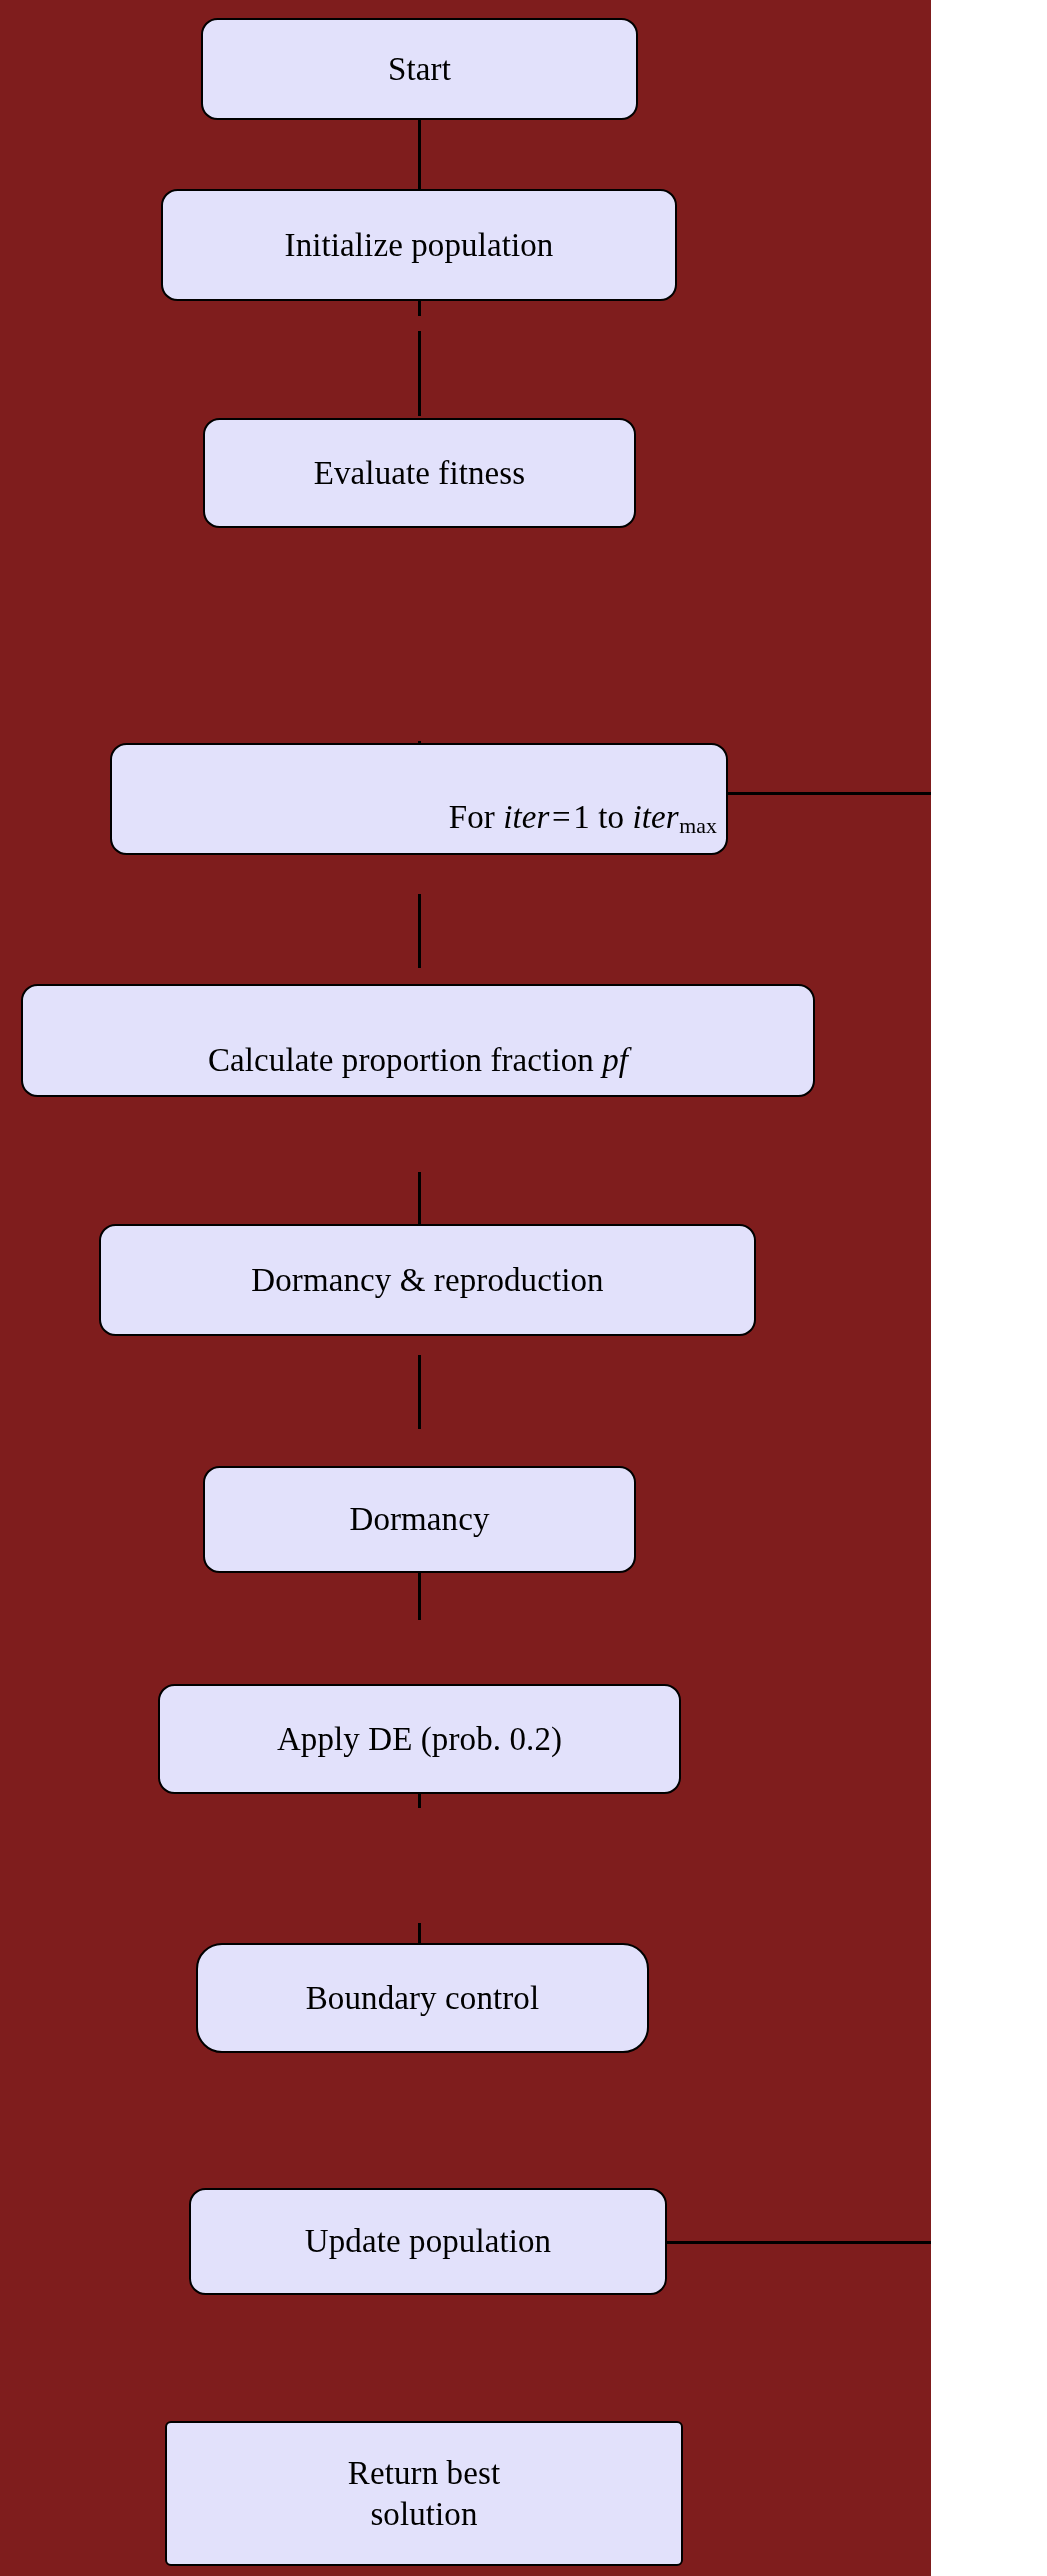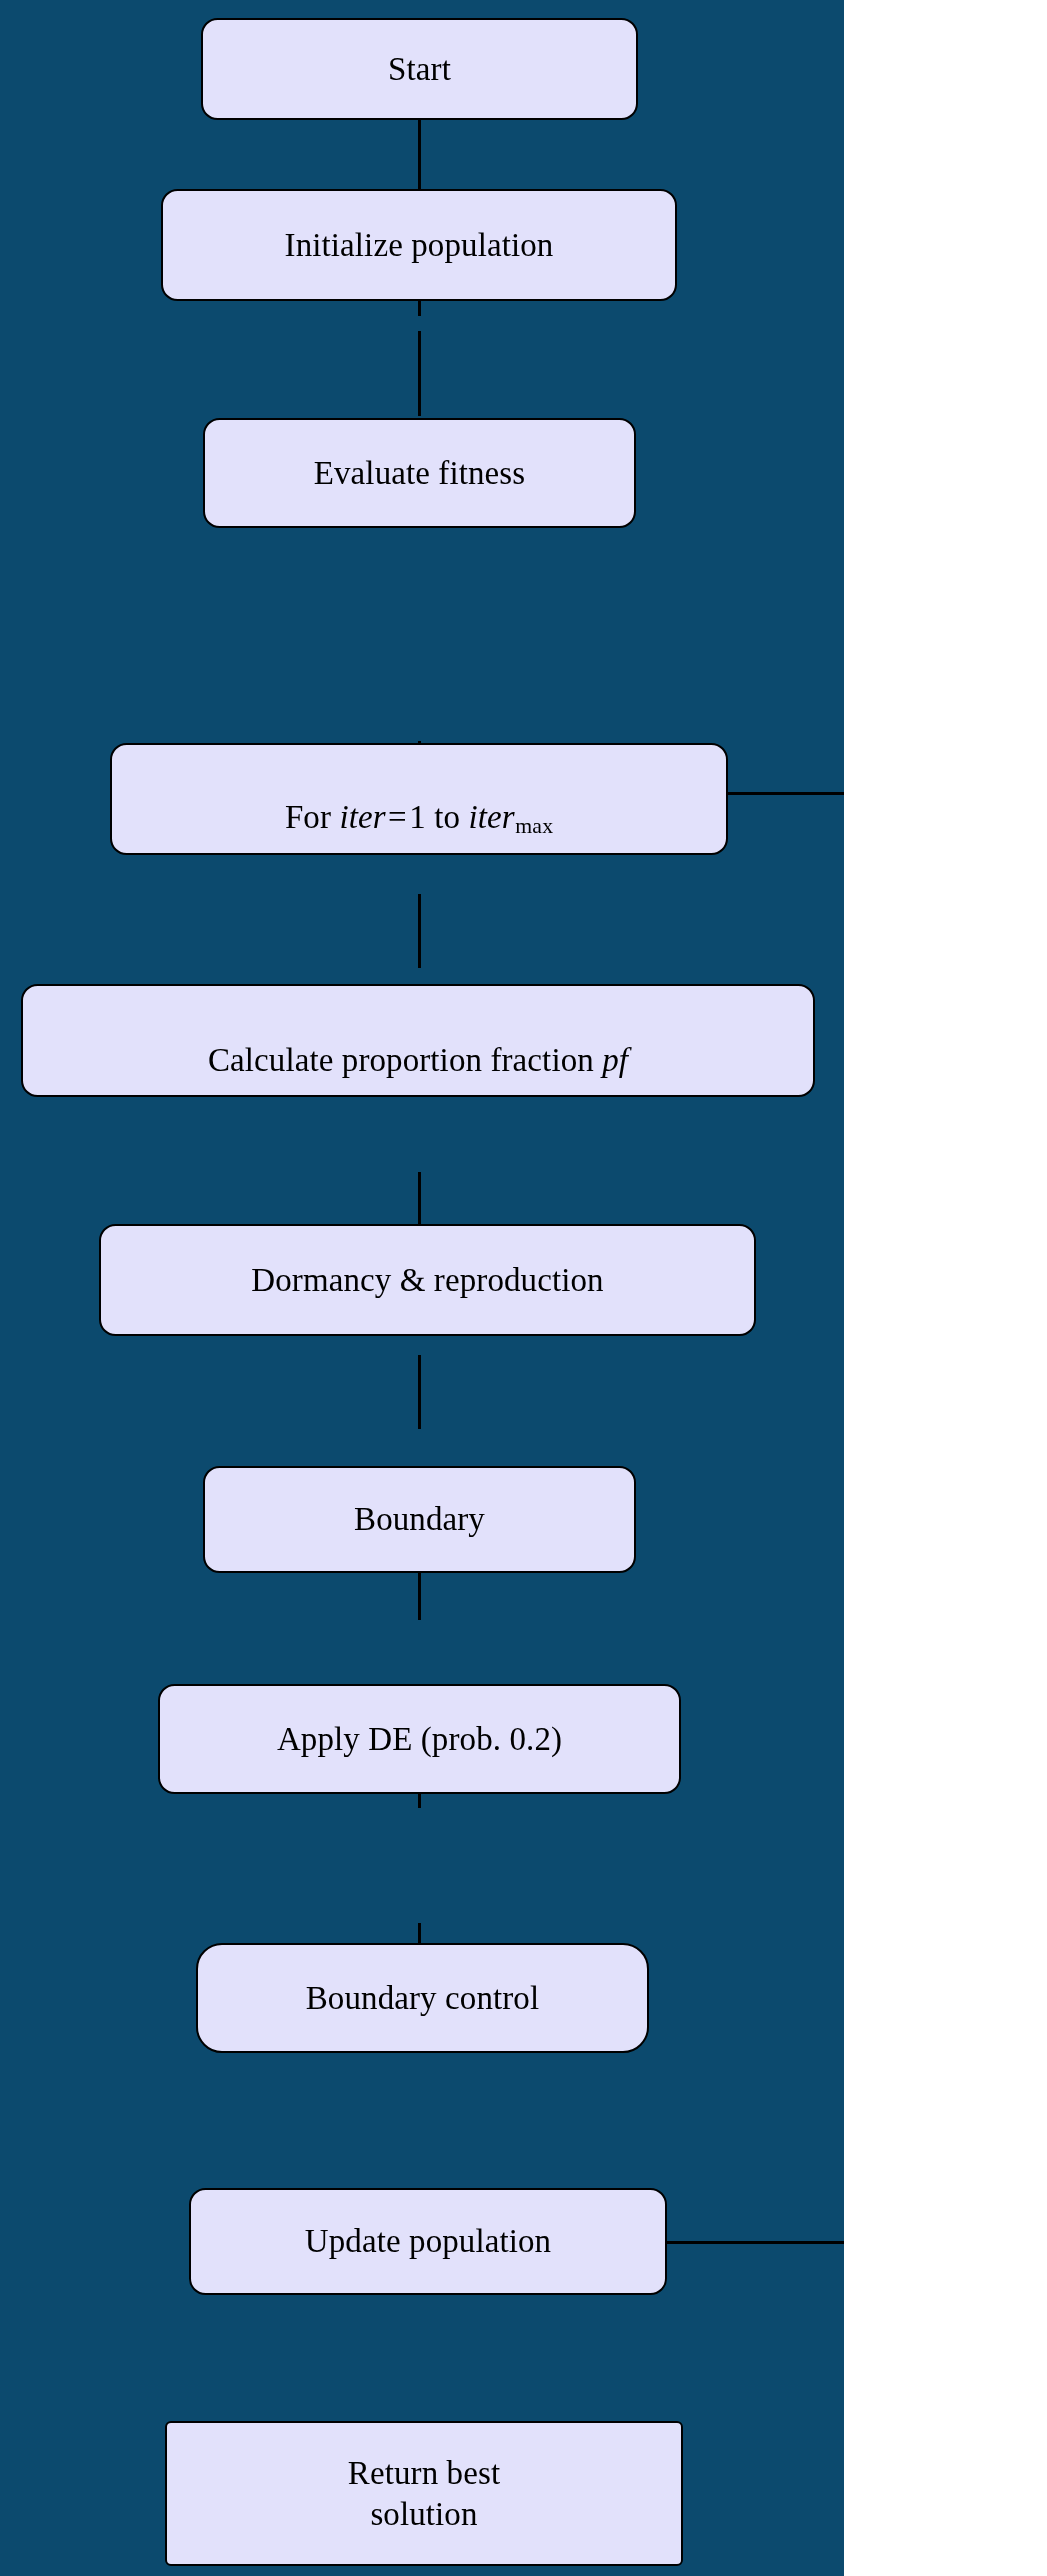--- a/index.html
+++ b/index.html
@@ -6,23 +6,23 @@
   html, body {
     margin: 0;
     padding: 0;
     background: #ffffff;
   }
   body {
     font-family: "Liberation Serif", "DejaVu Serif", serif;
   }
   #flow-root {
     position: relative;
-    width: 844px;
+    width: 931px;
     height: 2576px;
-    background: #0c4a6e;
+    background: #7f1d1d;
     overflow: hidden;
   }
   
   .edge-v {
     position: absolute;
     background: #000000;
     width: 2.5px;
   }
   .edge-h {
     position: absolute;
@@ -109,38 +109,38 @@
   </div>
 
   <div class="node" style="left:161px; top:189px; width:516px; height:112px;">
     <span class="label">Initialize population</span>
   </div>
 
   <div class="node" style="left:203px; top:418px; width:433px; height:110px;">
     <span class="label">Evaluate fitness</span>
   </div>
 
-  <div class="node" style="left:110px; top:743px; width:618px; height:112px;">
+  <div class="node" style="left:110px; top:743px; width:618px; height:112px;justify-content:flex-end;">
     <span class="label">
       <span>For </span><span class="mi">iter</span><span class="eq">=</span><span>1</span><span> to </span><span class="mi">iter</span><span class="sub">max</span>
     </span>
   </div>
 
   <div class="node" style="left:21px; top:984px; width:794px; height:113px;">
     <span class="label">
       <span>Calculate proportion fraction </span><span class="mi">pf</span>
     </span>
   </div>
 
   <div class="node" style="left:99px; top:1224px; width:657px; height:112px;">
     <span class="label">Dormancy &amp; reproduction</span>
   </div>
 
   <div class="node" style="left:203px; top:1466px; width:433px; height:107px;">
-    <span class="label">Boundary</span>
+    <span class="label">Dormancy</span>
   </div>
 
   <div class="node" style="left:158px; top:1684px; width:523px; height:110px;font-family:Liberation Serif, serif;">
     <span class="label">Apply DE (prob. 0.2)</span>
   </div>
 
   <div class="node" style="left:196px; top:1943px; width:453px; height:110px;border-radius:26px;">
     <span class="label">Boundary control</span>
   </div>
 

